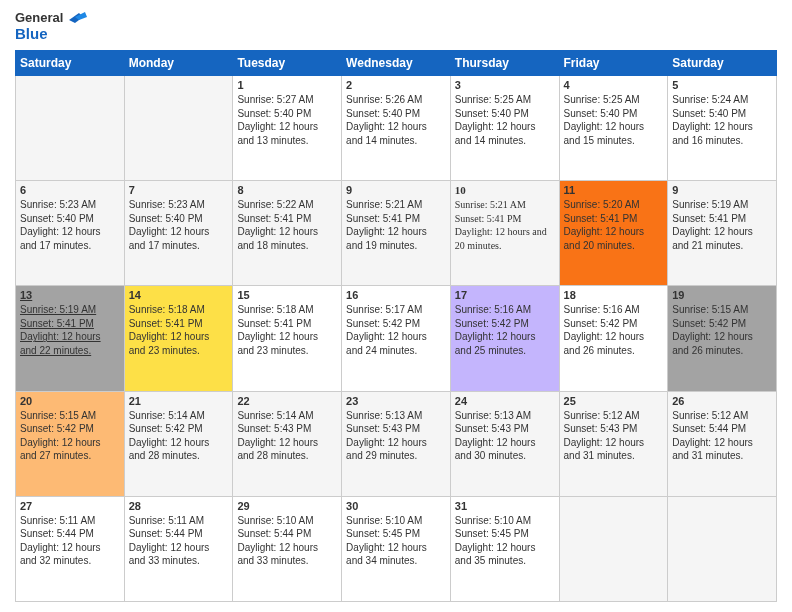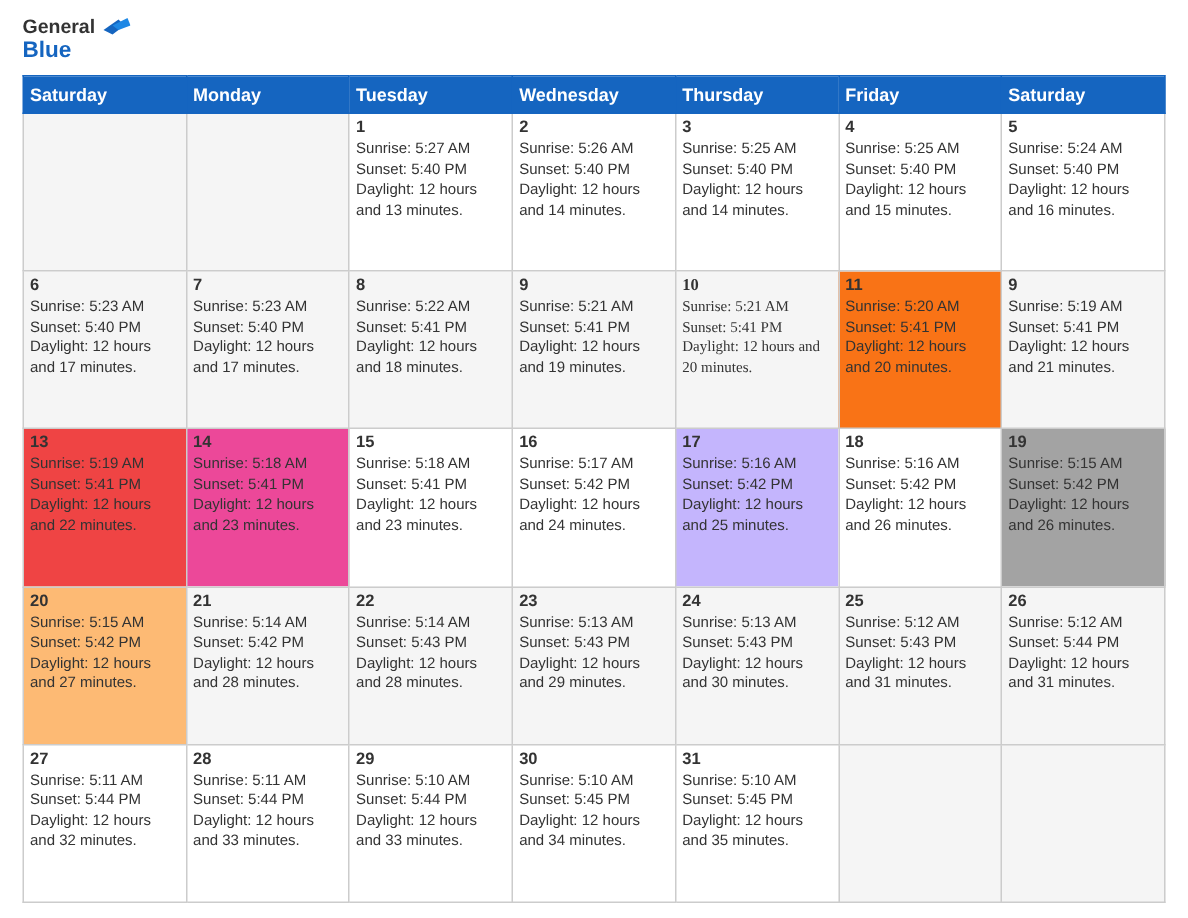--- a/index.html
+++ b/index.html
@@ -200,27 +200,27 @@
 Daylight: 12 hours and 20 minutes.</div>
           </td>
           <td style="background-color: rgb(245, 245, 245);">
             <span class="day-num">9</span>
             <div class="day-info" style="white-space: pre-line;">Sunrise: 5:19 AM
 Sunset: 5:41 PM
 Daylight: 12 hours and 21 minutes.</div>
           </td>
         </tr>
         <tr>
-          <td style="background-color: #ef4444;">
+          <td style="background-color: #a3a3a3; text-decoration: underline;">
             <span class="day-num">13</span>
             <div class="day-info" style="white-space: pre-line;">Sunrise: 5:19 AM
 Sunset: 5:41 PM
 Daylight: 12 hours and 22 minutes.</div>
           </td>
-          <td style="background-color: #ec4899;">
+          <td style="background-color: #fde047;">
             <span class="day-num">14</span>
             <div class="day-info" style="white-space: pre-line;">Sunrise: 5:18 AM
 Sunset: 5:41 PM
 Daylight: 12 hours and 23 minutes.</div>
           </td>
           <td style="background-color: rgb(255, 255, 255);">
             <span class="day-num">15</span>
             <div class="day-info" style="white-space: pre-line;">Sunrise: 5:18 AM
 Sunset: 5:41 PM
 Daylight: 12 hours and 23 minutes.</div>

